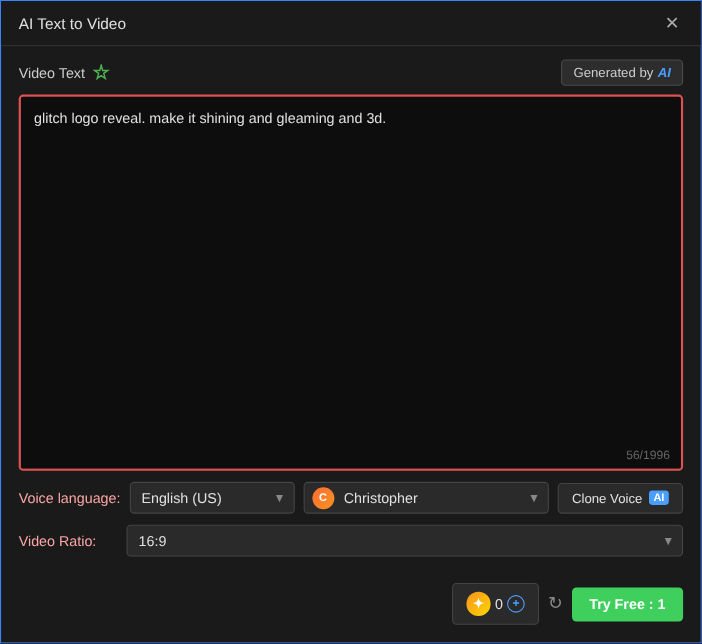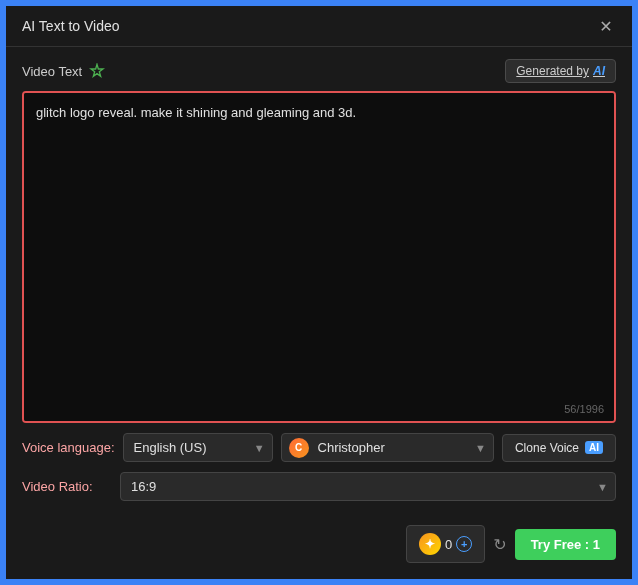--- a/index.html
+++ b/index.html
@@ -15,21 +15,21 @@
       align-items: center;
       width: 638px;
       height: 585px;
       font-family: 'Segoe UI', Arial, sans-serif;
     }
 
     .dialog {
       width: 638px;
       height: 585px;
       background: #1a1a1a;
-      border: 6px solid #3b82f6;
+      border: 1px solid #3b82f6;
       display: flex;
       flex-direction: column;
       color: #e0e0e0;
     }
 
     .title-bar {
       display: flex;
       align-items: center;
       justify-content: space-between;
       padding: 10px 16px;
@@ -98,21 +98,20 @@
       background: #2d2d2d;
       border: 1px solid #4a4a4a;
       color: #ccc;
       font-size: 12px;
       padding: 4px 10px;
       border-radius: 4px;
       cursor: pointer;
       display: flex;
       align-items: center;
       gap: 4px;
-      text-decoration: underline;
     }
 
     .generated-ai-badge {
       color: #4a9eff;
       font-weight: bold;
       font-style: italic;
     }
 
     .textarea-wrapper {
       flex: 1;

